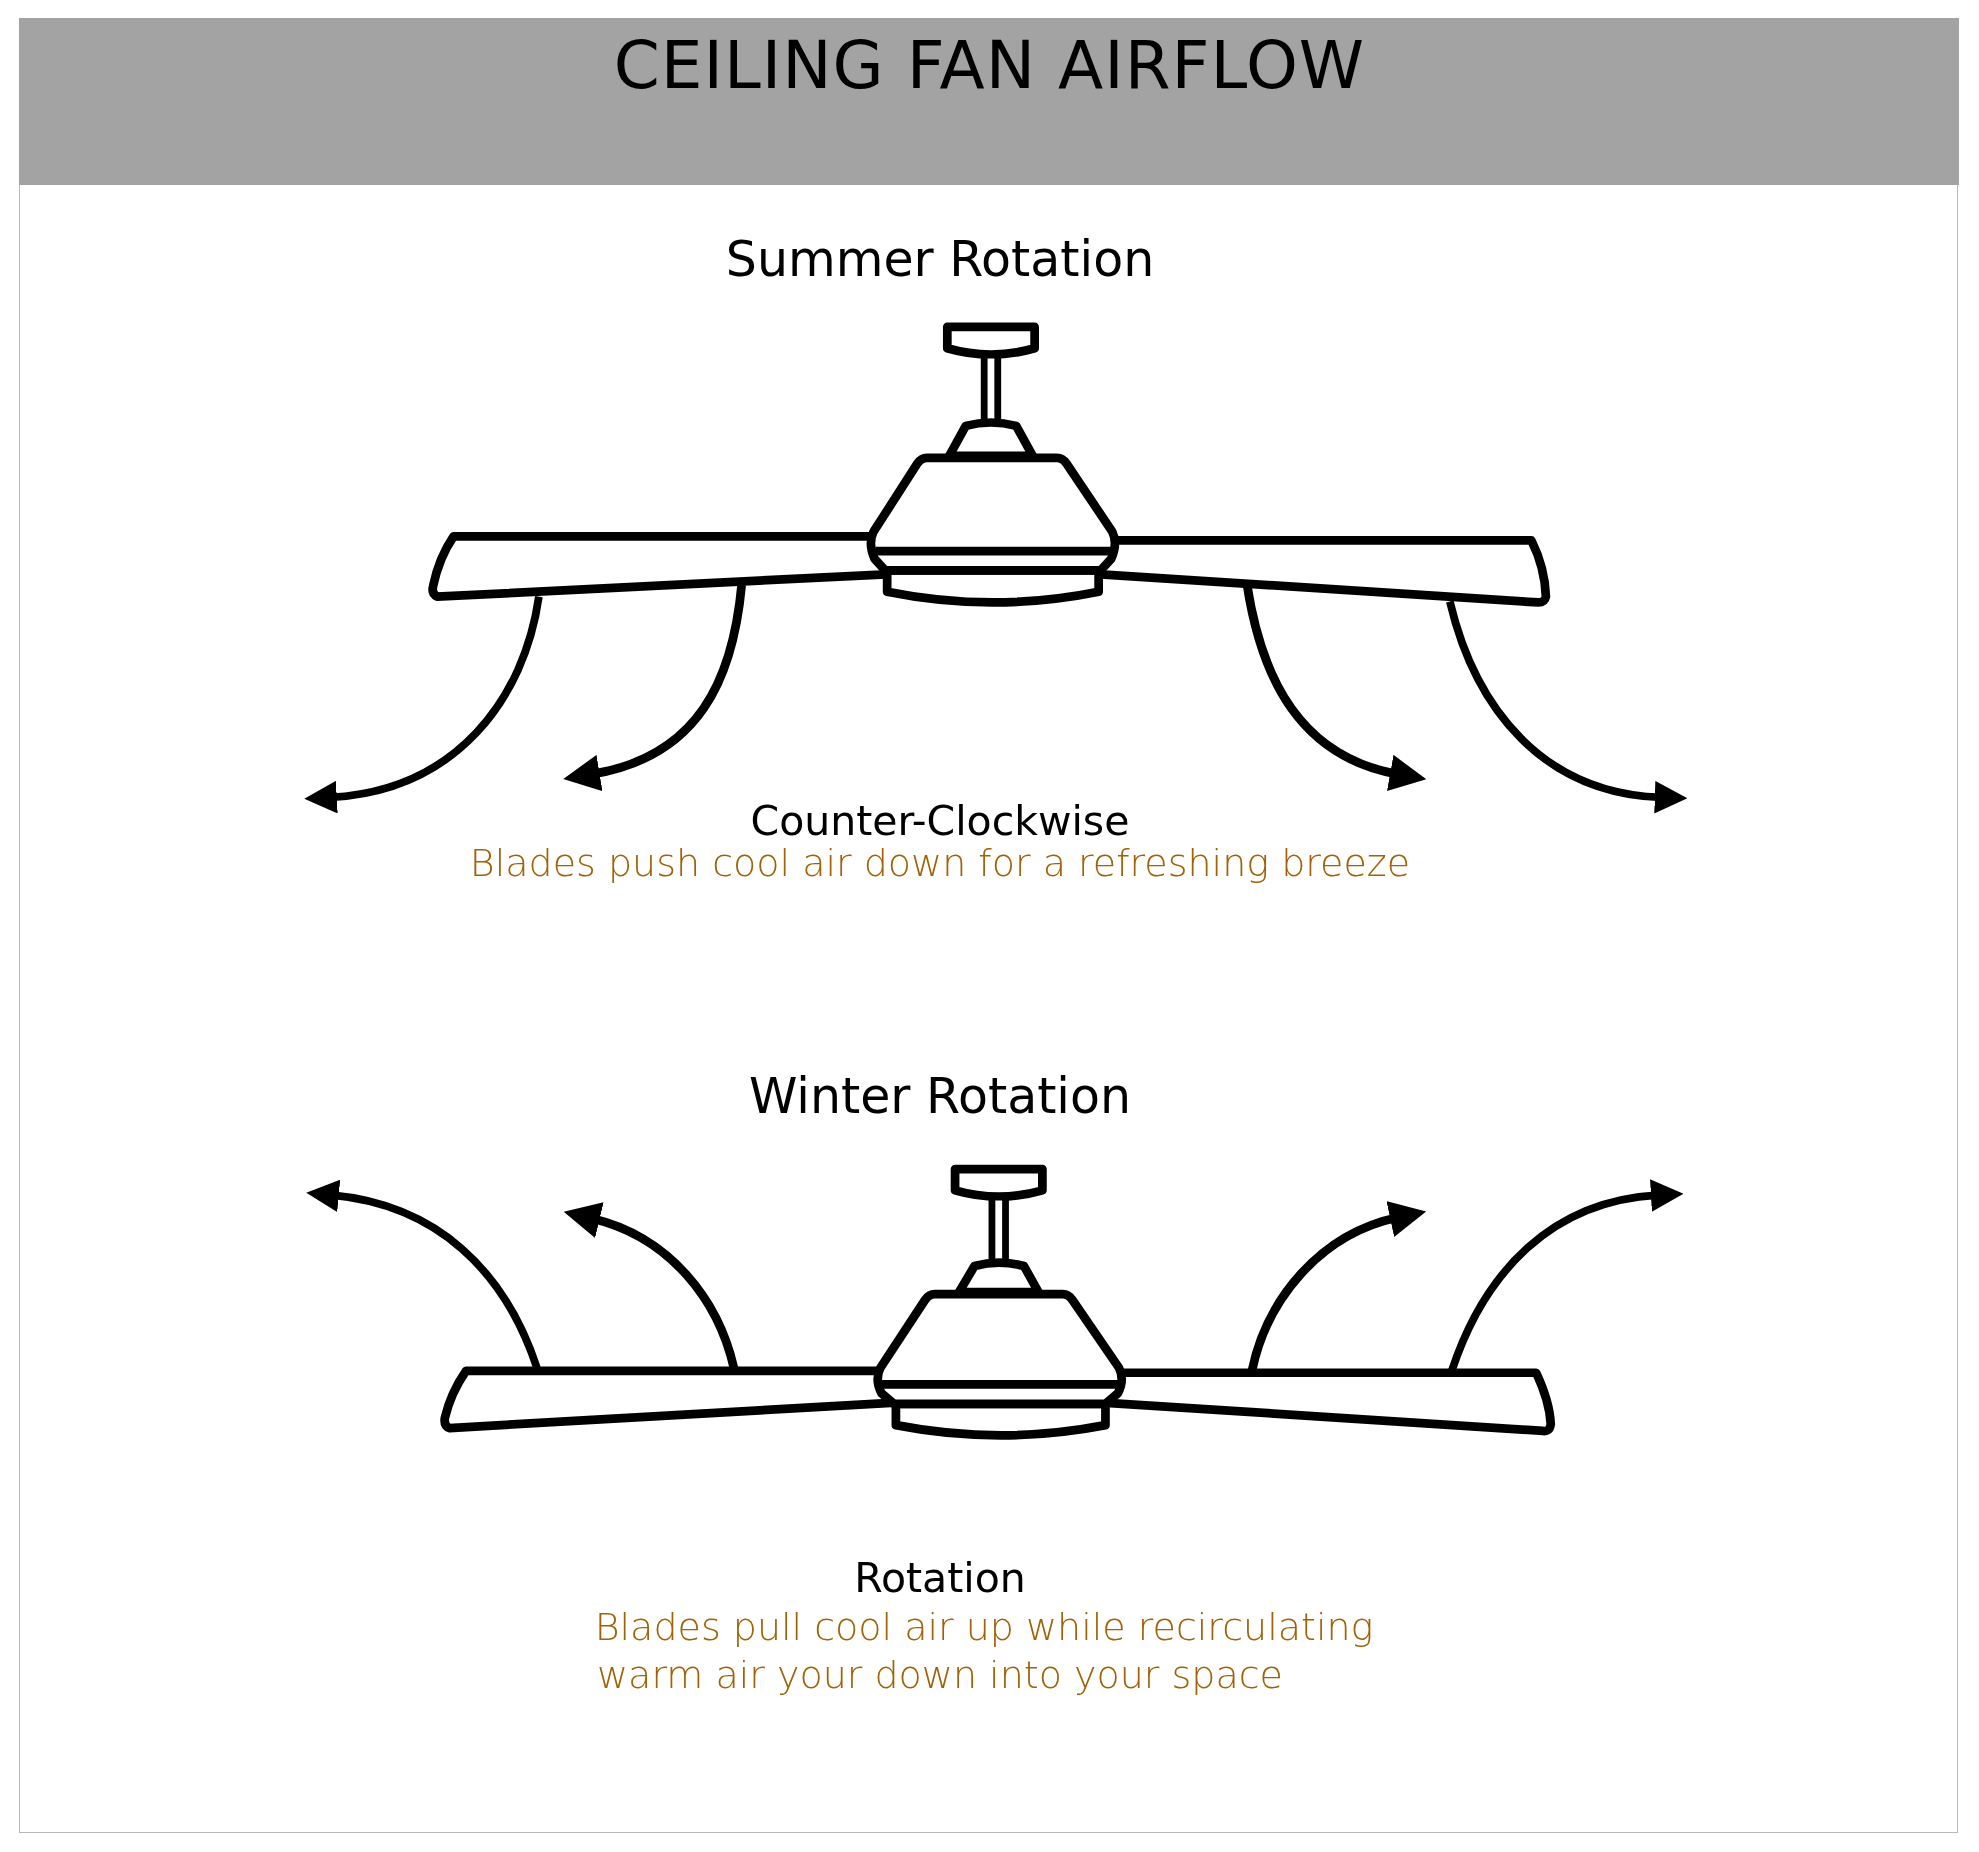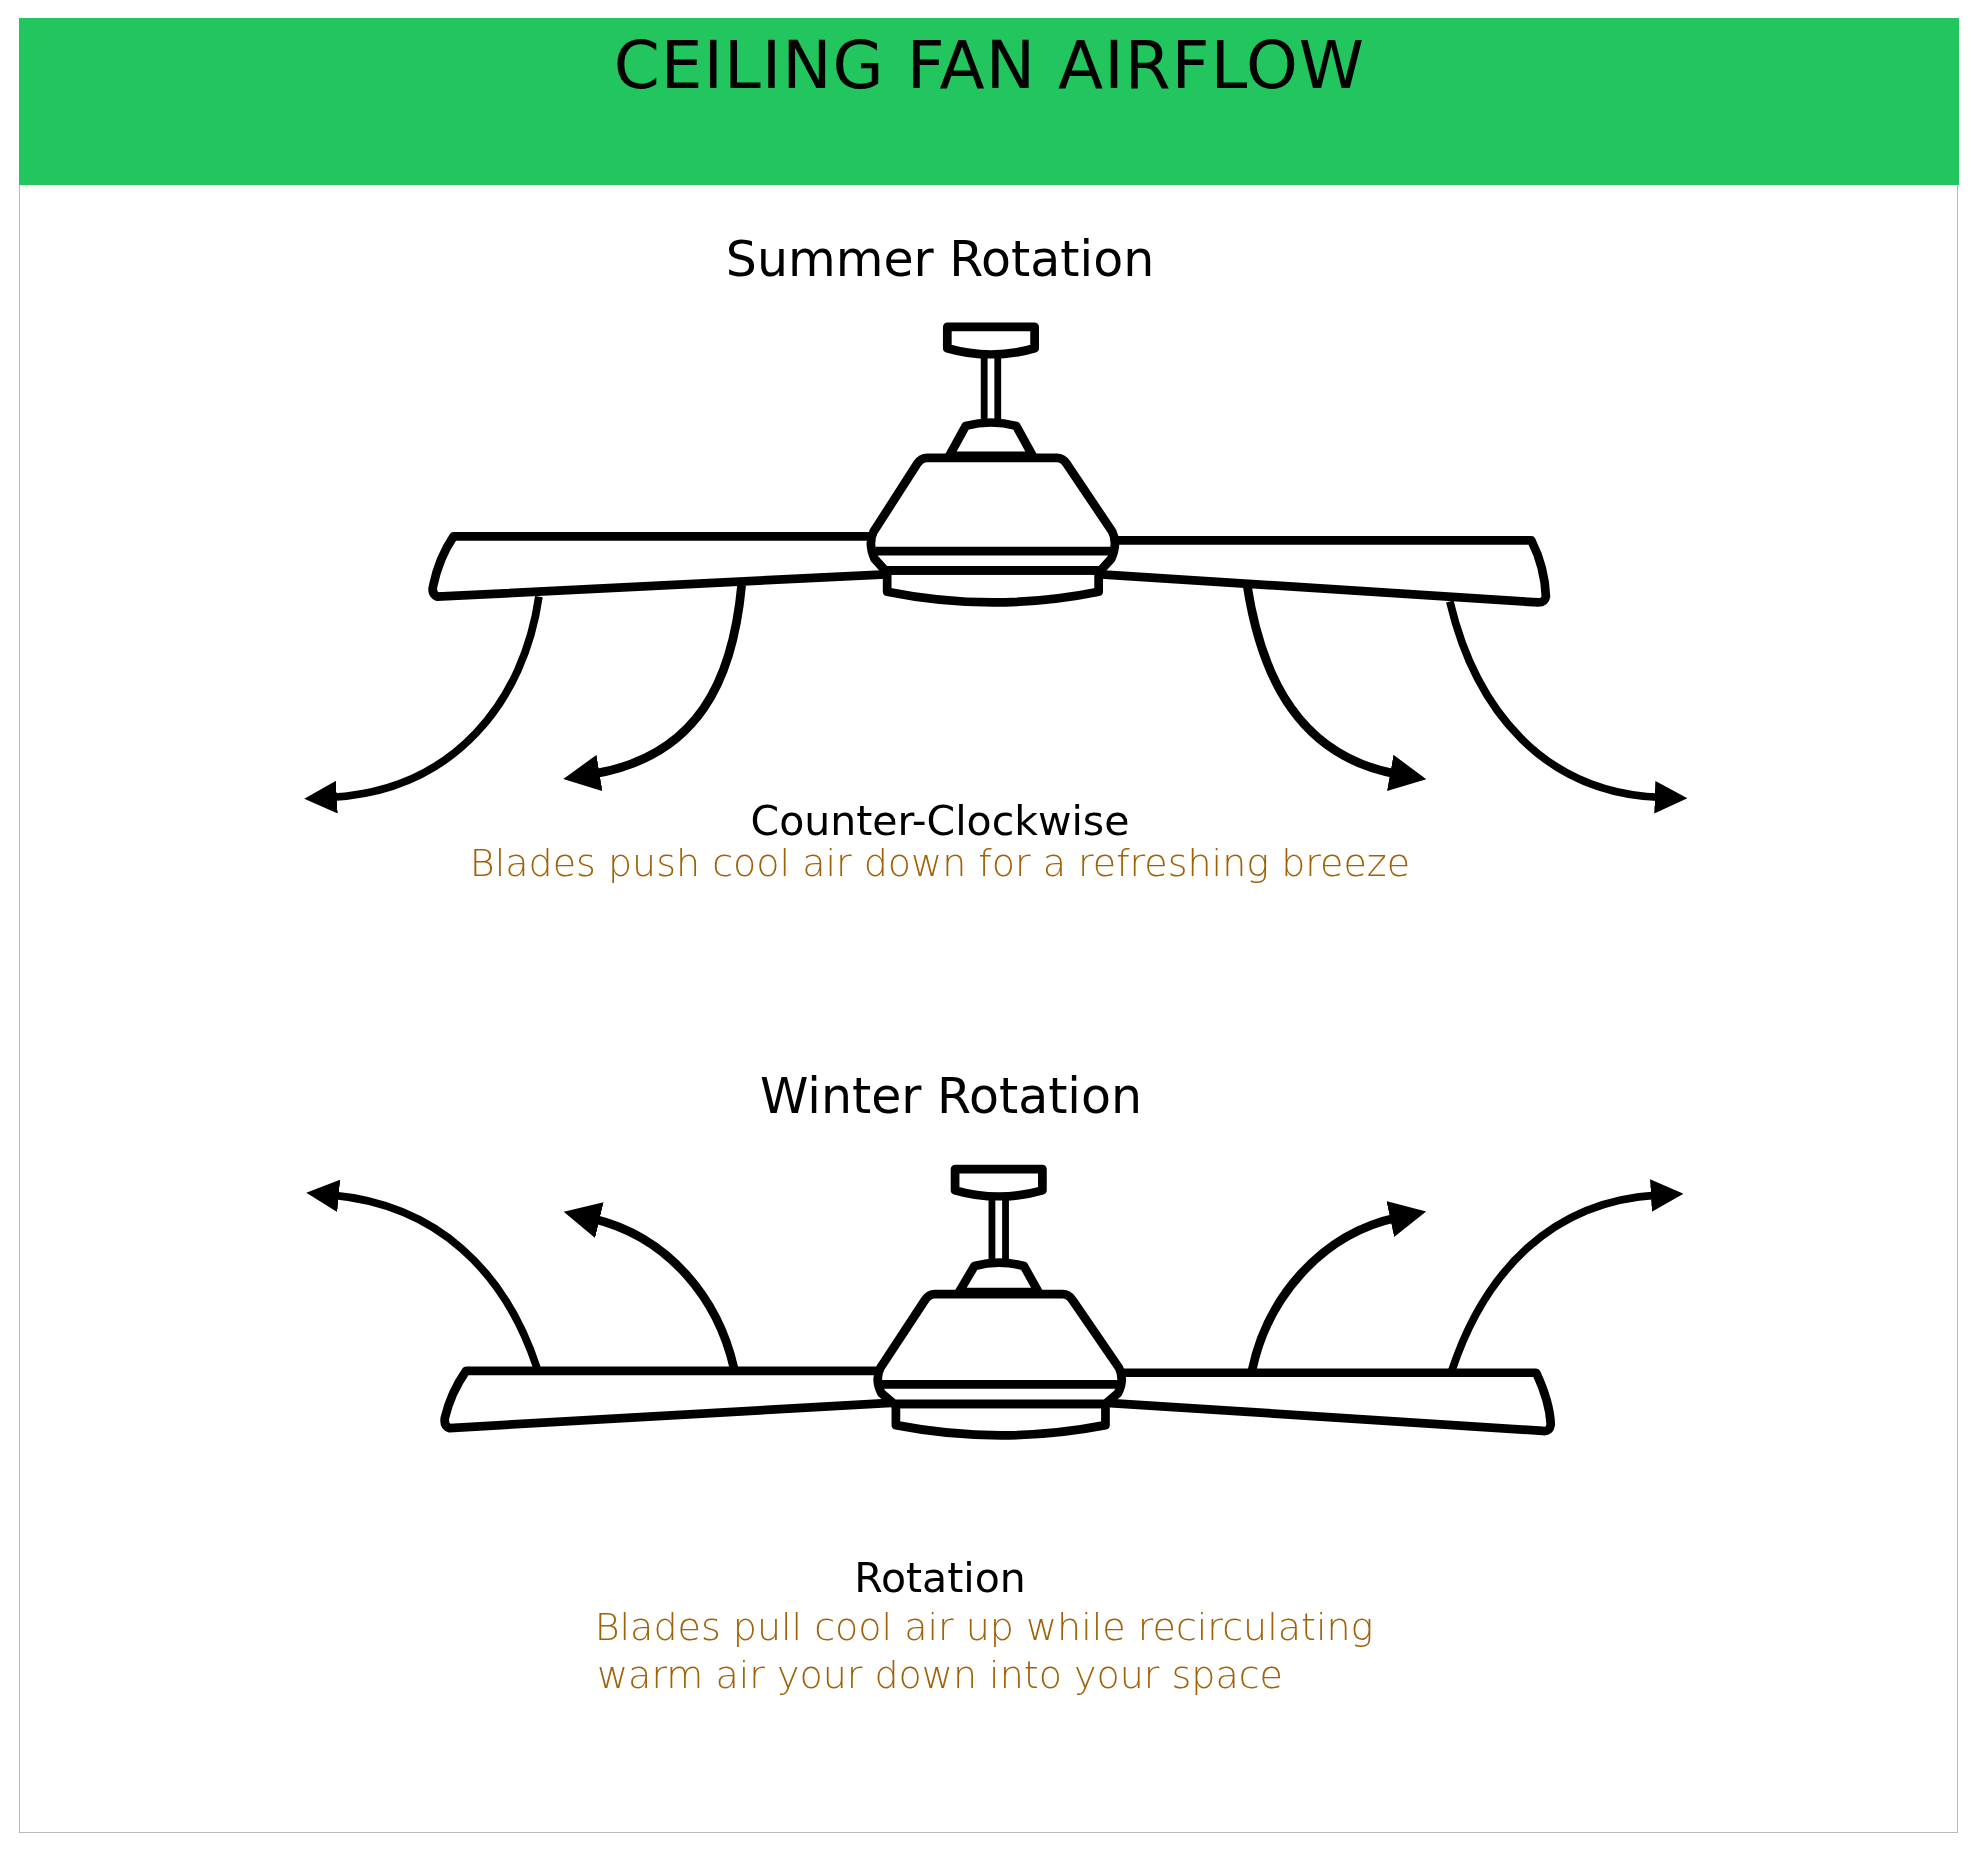--- a/index.html
+++ b/index.html
@@ -1,18 +1,18 @@
 <!DOCTYPE html>
 <html><head>
 <meta charset="utf-8">
 <style>
   html, body { margin: 0; padding: 0; background: #ffffff; }
   body { width: 1980px; height: 1852px; position: relative; overflow: hidden; font-family: "DejaVu Sans", "Liberation Sans", sans-serif; color: #000; }
   .frame { position: absolute; left: 19.4px; top: 17.5px; width: 1939px; height: 1815px; border: 1.5px solid #b9b9b9; border-top: none; box-sizing: border-box; }
-  .header { position: absolute; left: 19.4px; top: 17.5px; width: 1940px; height: 167px; background: #22c55e; }
+  .header { position: absolute; left: 19.4px; top: 17.5px; width: 1940px; height: 167px; background: #a3a3a3; }
   .title { position: absolute; left: 0; right: 0; top: 11.6px; text-align: center; font-size: 66px; letter-spacing: 1px; font-weight: 400; line-height: 74px; }
   .txt { position: absolute; left: 0; width: 1880px; text-align: center; }
   .season { font-size: 49px; line-height: 54px; font-weight: 400; }
   .dir { font-size: 41px; line-height: 47px; font-weight: 400; }
   .desc { font-size: 38px; line-height: 48px; font-weight: 300; color: #a16207; }
   svg.fan { position: absolute; left: 0; top: 0; }
   .ln { fill: #fff; stroke: #000; stroke-width: 9; stroke-linejoin: round; stroke-linecap: round; }
   .arrow { fill: none; stroke: #000; stroke-linecap: butt; }
   .head { fill: #000; }
 </style>
@@ -22,21 +22,21 @@
 <div class="frame"></div>
 
 <div class="header">
   <div class="title">CEILING FAN AIRFLOW</div>
 </div>
 
 <div class="txt season" style="top:233px;">Summer Rotation</div>
 <div class="txt dir" style="top:798px;text-align:center;">Counter-Clockwise</div>
 <div class="txt desc" style="top:839px;">Blades push cool air down for a refreshing breeze</div>
 
-<div class="txt season" style="top:1070px;margin-left:11px;">Winter Rotation</div>
+<div class="txt season" style="top:1070px;">Winter Rotation</div>
 <div class="txt dir" style="top:1555px;">Rotation</div>
 <div class="txt desc" style="top:1603px;padding-left:44px;">Blades pull cool air up while recirculating</div>
 <div class="txt desc" style="top:1651px;">warm air your down into your space</div>
 
 <svg class="fan" width="1980" height="1852" viewBox="0 0 2040 1909" xmlns="http://www.w3.org/2000/svg">
   <defs>
     <marker id="ah" viewBox="0 0 10 10" refX="2" refY="5" markerWidth="4.2" markerHeight="4.2" orient="auto" markerUnits="strokeWidth">
       <path d="M0,0 L10,5 L0,10 z" class="head"></path>
     </marker>
   </defs>

